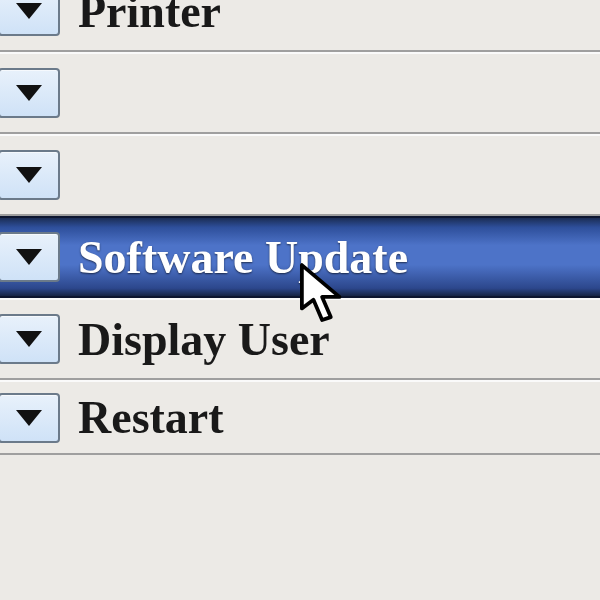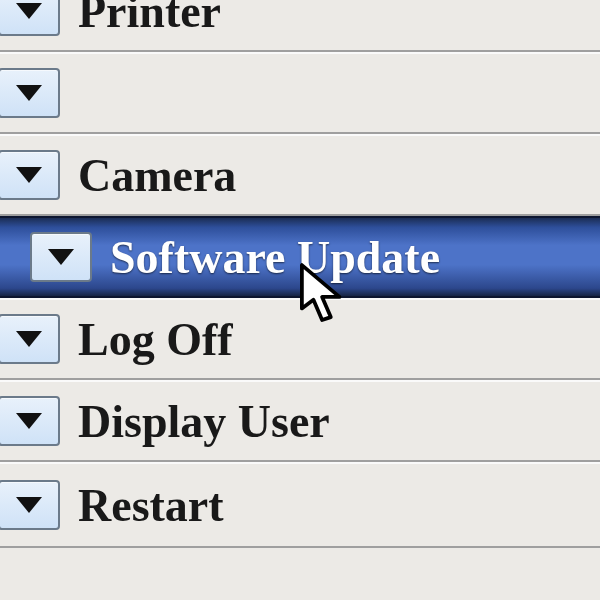--- a/index.html
+++ b/index.html
@@ -24,21 +24,21 @@
     border-top: 2px solid #fafafa;
     border-bottom: 2px solid #9f9f9f;
     background: #eceae6;
     box-sizing: border-box;
     position: relative;
   }
   .menu-item.first {
     margin-top: -30px;
   }
   .menu-item.last {
-    height: 86px;
+    height: 75px;
   }
   .dropdown-box {
     position: relative;
     width: 62px;
     height: 50px;
     margin-left: -2px;
     margin-right: 18px;
     background: linear-gradient(to bottom, #e8f1fb 0%, #cfe2f7 100%);
     border: 2px solid #6b7a8a;
     border-radius: 4px;
@@ -61,21 +61,20 @@
   .menu-item.selected {
     background: linear-gradient(to bottom,
       #1b2d55 0%,
       #2e4f9b 12%,
       #4d73c8 35%,
       #4d73c8 60%,
       #2c478c 90%,
       #172545 100%);
     border-top: 2px solid #0d1630;
     border-bottom: 2px solid #0d1630;
-    padding-left: 32px;
   }
   .menu-item.selected .label {
     color: #ffffff;
     text-shadow: 0 1px 2px rgba(0,0,0,0.6);
   }
   .cursor {
     position: absolute;
     pointer-events: none;
   }
 </style>
@@ -100,40 +99,31 @@
       </svg>
     </div>
   </div>
 
   <div class="menu-item">
     <div class="dropdown-box">
       <svg width="26" height="16" viewBox="0 0 26 16">
         <polygon points="0,0 26,0 13,16" fill="#111"></polygon>
       </svg>
     </div>
-    <span class="label">Camera</span>
   </div>
 
   <div class="menu-item selected">
     <div class="dropdown-box">
       <svg width="26" height="16" viewBox="0 0 26 16">
         <polygon points="0,0 26,0 13,16" fill="#111"></polygon>
       </svg>
     </div>
     <span class="label">Software Update</span>
   </div>
 
-  <div class="menu-item">
-    <div class="dropdown-box">
-      <svg width="26" height="16" viewBox="0 0 26 16">
-        <polygon points="0,0 26,0 13,16" fill="#111"></polygon>
-      </svg>
-    </div>
-    <span class="label">Log Off</span>
-  </div>
 
   <div class="menu-item">
     <div class="dropdown-box">
       <svg width="26" height="16" viewBox="0 0 26 16">
         <polygon points="0,0 26,0 13,16" fill="#111"></polygon>
       </svg>
     </div>
     <span class="label">Display User</span>
   </div>
 

